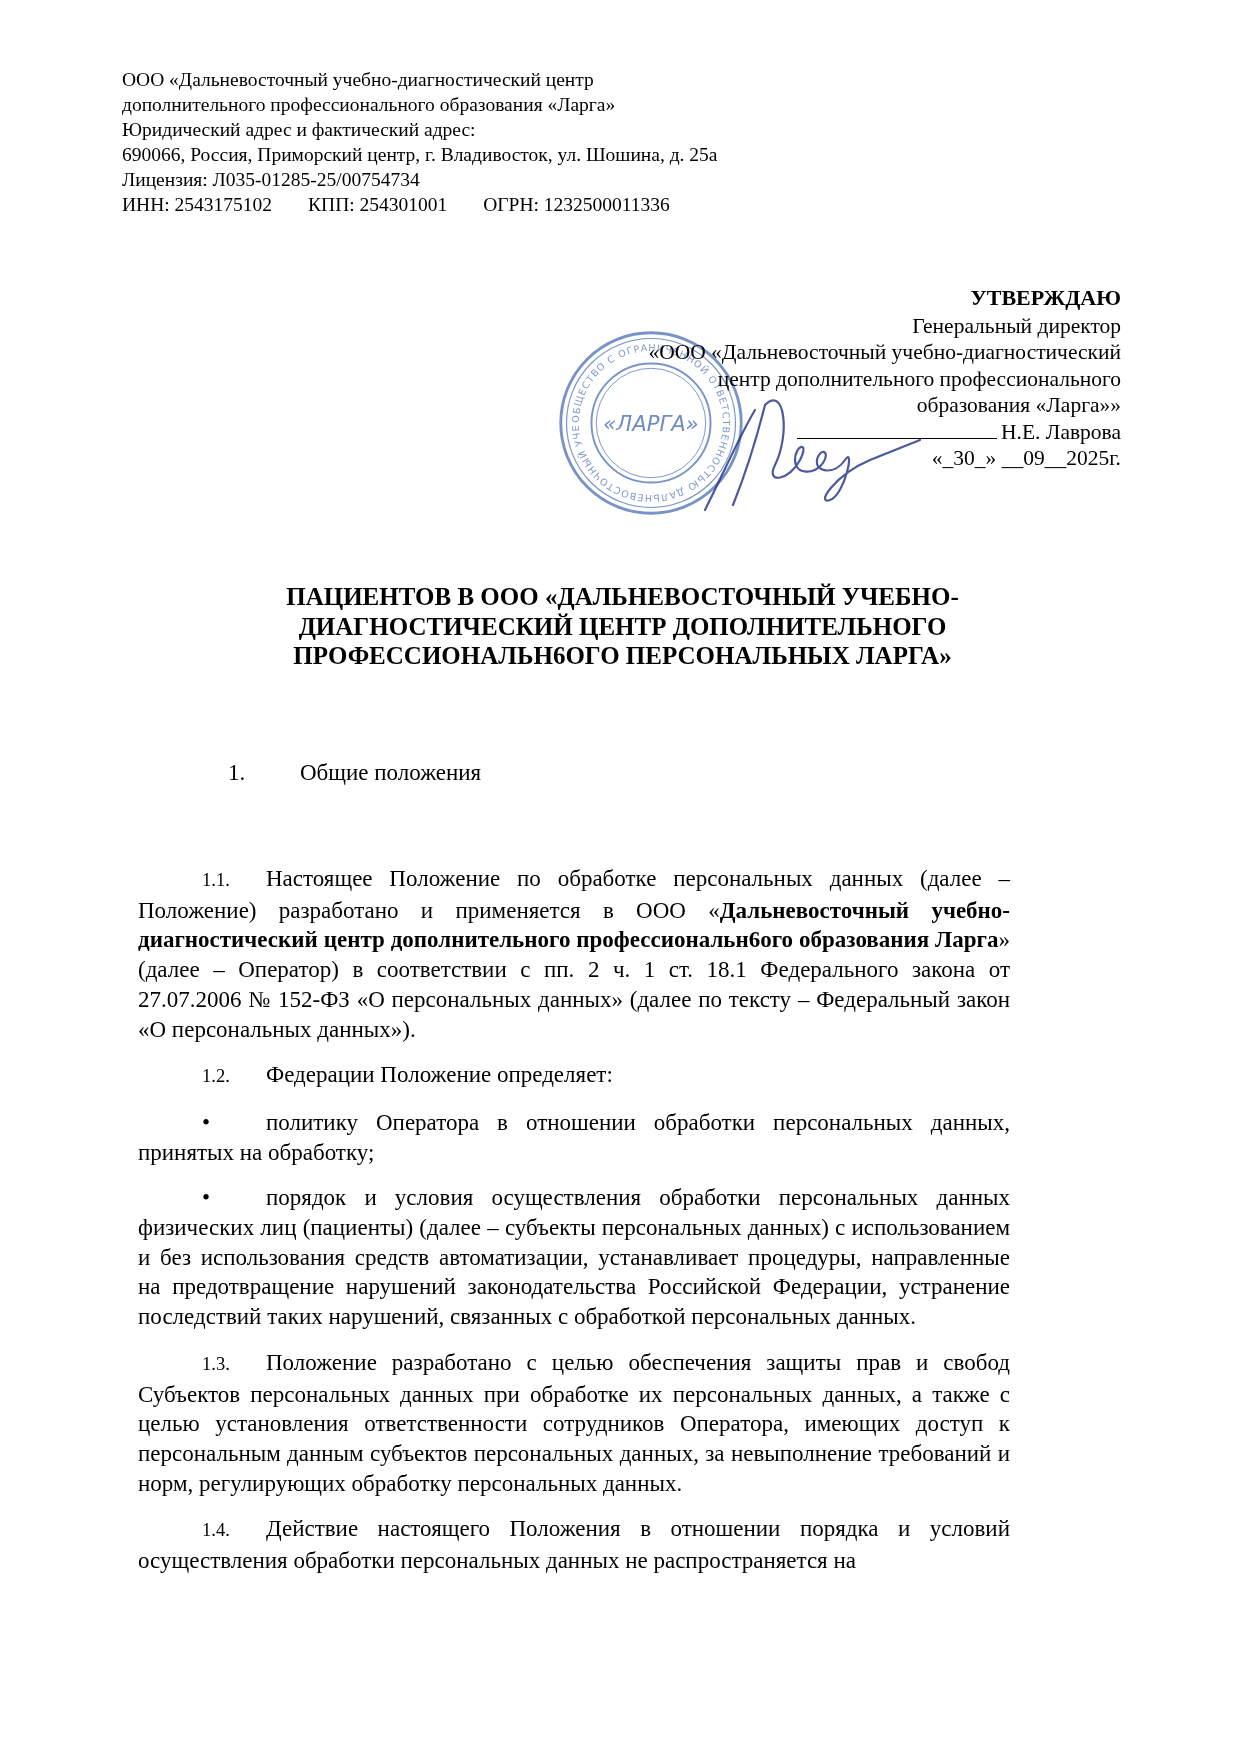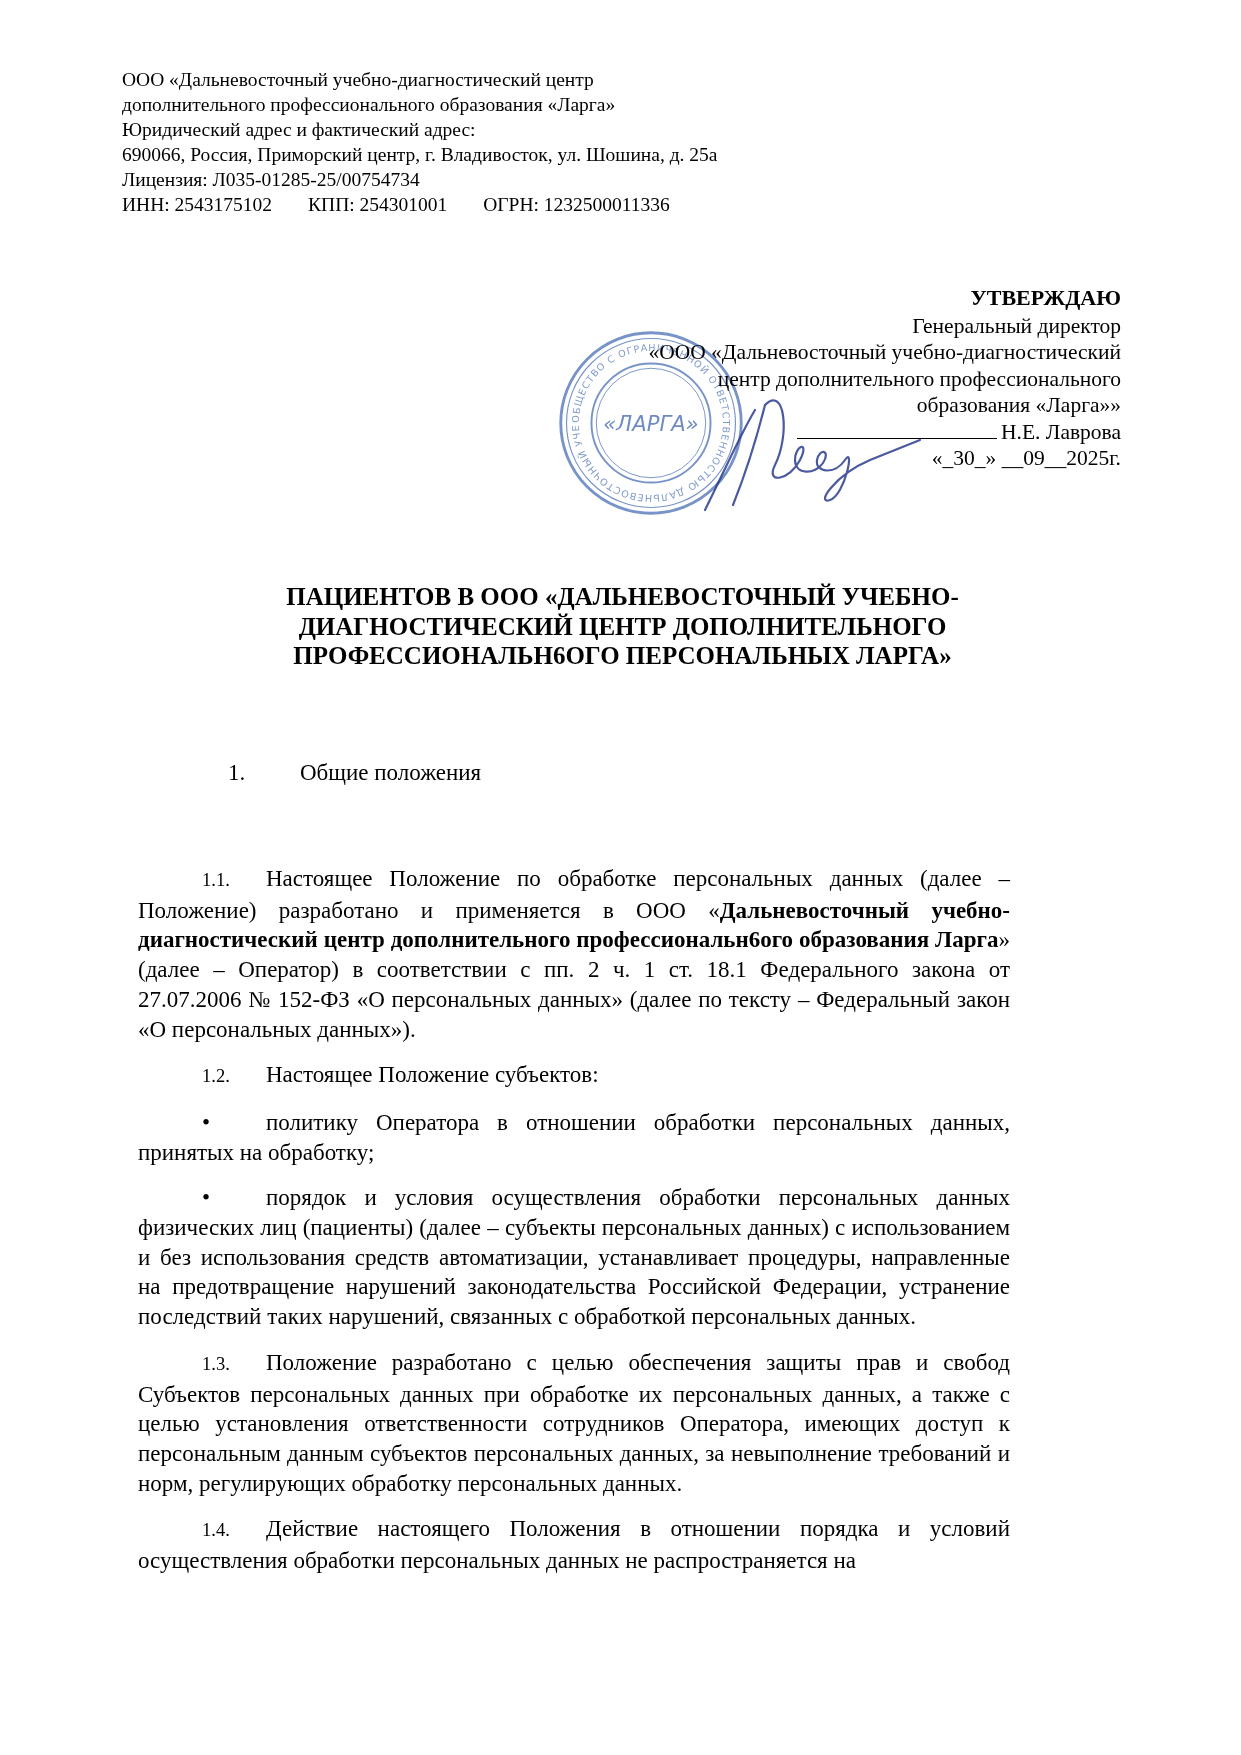--- a/index.html
+++ b/index.html
@@ -102,18 +102,18 @@
   <div>ДИАГНОСТИЧЕСКИЙ ЦЕНТР ДОПОЛНИТЕЛЬНОГО</div>
   <div>ПРОФЕССИОНАЛЬН6ОГО ПЕРСОНАЛЬНЫХ ЛАРГА»</div>
 </div>
 
 <div class="section-heading">
   <span class="num">1.</span><span>Общие положения</span>
 </div>
 
 <div class="body-text">
   <p class="para"><span class="pnum">1.1.</span><span>Настоящее Положение по обработке персональных данных (далее – Положение) разработано  и применяется в ООО «</span><b>Дальневосточный учебно-диагностический центр дополнительного профессиональн6ого образования Ларга</b><span>» (далее – Оператор) в соответствии  с  пп. 2 ч. 1 ст.  18.1  Федерального закона от 27.07.2006 № 152-ФЗ «О персональных данных» (далее по тексту – Федеральный закон «О персональных данных»).</span></p>
-  <p class="para gap"><span class="pnum">1.2.</span><span>Настоящее Положение субъектов:</span></p>
+  <p class="para gap"><span class="pnum">1.2.</span><span>Федерации Положение определяет:</span></p>
   <p class="para gap bullet"><span class="mark">•</span><span>политику Оператора в отношении обработки персональных данных, принятых на обработку;</span></p>
   <p class="para gap bullet"><span class="mark">•</span><span>порядок и условия осуществления обработки персональных данных физических лиц (пациенты) (далее – субъекты персональных данных) с использованием и без использования средств автоматизации, устанавливает процедуры, направленные на предотвращение нарушений законодательства Российской Федерации, устранение последствий таких нарушений, связанных с обработкой персональных данных.</span></p>
   <p class="para gap"><span class="pnum">1.3.</span><span>Положение разработано с целью обеспечения защиты прав и свобод Субъектов персональных данных при обработке их персональных данных, а также с целью установления ответственности сотрудников Оператора, имеющих доступ к персональным данным субъектов персональных данных, за невыполнение требований и норм, регулирующих обработку персональных данных.</span></p>
   <p class="para gap"><span class="pnum">1.4.</span><span>Действие настоящего Положения в отношении порядка и условий осуществления обработки персональных данных не распространяется на</span></p>
 </div>
 
 </body></html>

